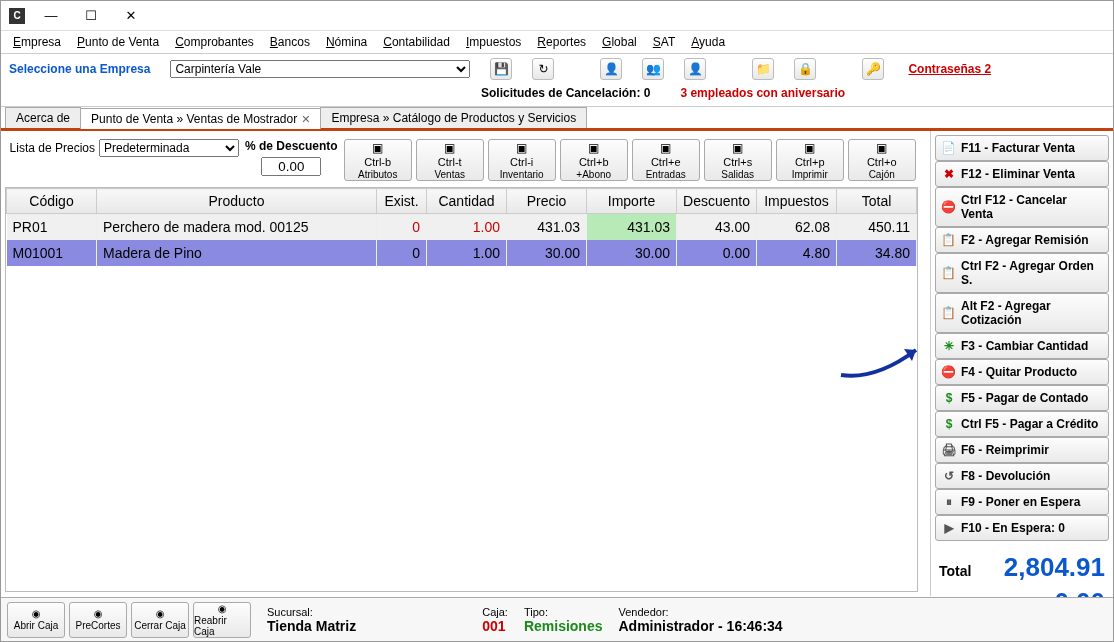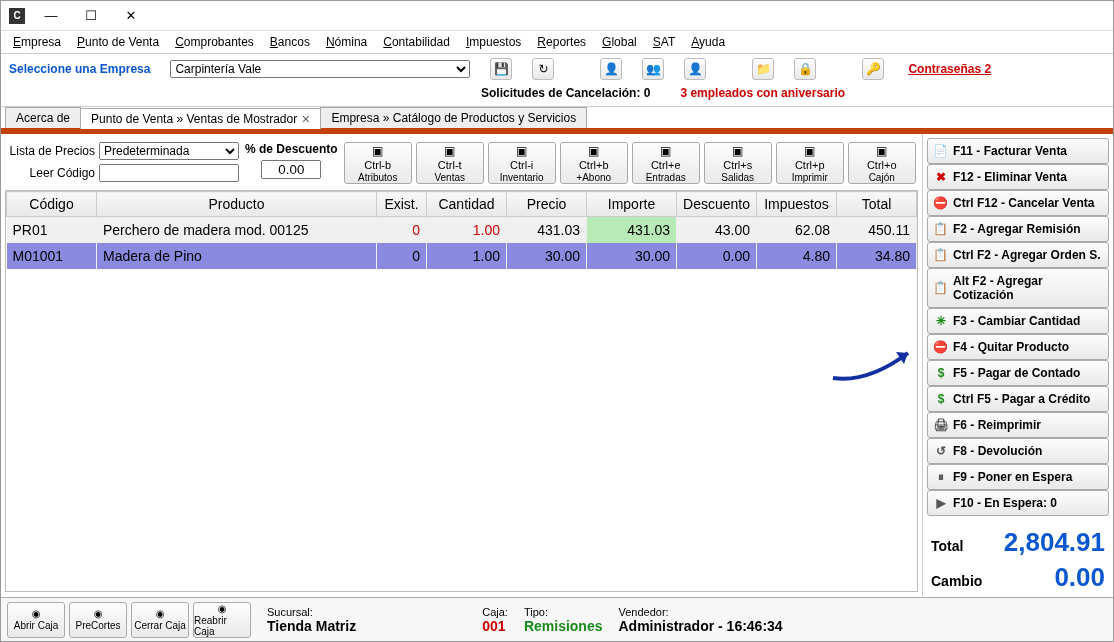--- a/index.html
+++ b/index.html
@@ -17,21 +17,21 @@
 .companybar .tb-btn { width: 22px; height: 22px; border: 1px solid #bbb; background: linear-gradient(#fefefe,#e8e8e8); border-radius: 3px; display:flex;align-items:center;justify-content:center; cursor:pointer; font-size:12px; }
 .companybar .sep { width: 6px; }
 .companybar .link { color: #c00; font-weight: bold; cursor:pointer; padding:0 4px;text-decoration:underline;}
 .statusline { display:flex; gap:30px; padding: 2px 0 6px 480px; font-size: 12px; font-weight:bold;text-align:center; }
 .statusline .cancel { color:#000; }
 .statusline .anniv { color:#c00; }
 .tabstrip { display:flex; border-top:1px solid #ccc; font-size:12px; padding-left:4px; }
 .tabstrip .tab { padding: 3px 10px; border:1px solid #aaa; border-bottom:none; background:#eee; margin-right:-1px; cursor:pointer; display:flex;align-items:center;gap:4px; }
 .tabstrip .tab.active { background:#fff; position:relative; top:1px; }
 .tabstrip .tab .close { font-size:11px; color:#666; cursor:pointer; }
-.mainarea { display:flex; height: calc(100% - 30px - 24px - 30px - 20px - 24px - 44px); border-top:6px solid #c2410c; }
+.mainarea { display:flex; height: calc(100% - 30px - 24px - 30px - 20px - 24px - 44px); border-top:3px solid #c2410c;gap:8px; }
 .leftpane { flex:1; display:flex; flex-direction:column; padding:4px; }
 .controlsrow { display:flex; align-items:flex-start; gap:6px; padding:4px 0; }
 .cr-labels { display:flex; flex-direction:column; gap:4px; }
 .cr-row { display:flex; align-items:center; gap:4px; }
 .cr-row label { width: 90px; text-align:right; font-size:12px; }
 .cr-row select, .cr-row input { font-size:12px; }
 .cr-row select { width:140px; }
 .cr-row input { width:140px; text-align:center; }
 .discount-label { font-weight:bold; font-size:12px; align-self:center; }
 .discount-input { width:60px; text-align:center; }
@@ -124,24 +124,20 @@
   </div>
 
 <div class="mainarea">
   <div class="leftpane">
     <div class="controlsrow">
       <div class="cr-labels">
         <div class="cr-row">
           <label>Lista de Precios</label>
           <select><option>Predeterminada</option></select>
         </div>
-        <div class="cr-row">
-          <label>Leer Código</label>
-          <input type="text" style="">
-        </div>
       </div>
       <div style="display:flex;flex-direction:column;align-items:center;gap:4px;">
         <span class="discount-label">% de Descuento</span>
         <input type="text" class="discount-input" value="0.00" style="">
       </div>
       <div id="bigbtns" style="display:flex;gap:4px;">
           <div class="big-btn">
             <span class="icn">▣</span>
             <span class="k">Ctrl-b</span>
             <span>Atributos</span>

